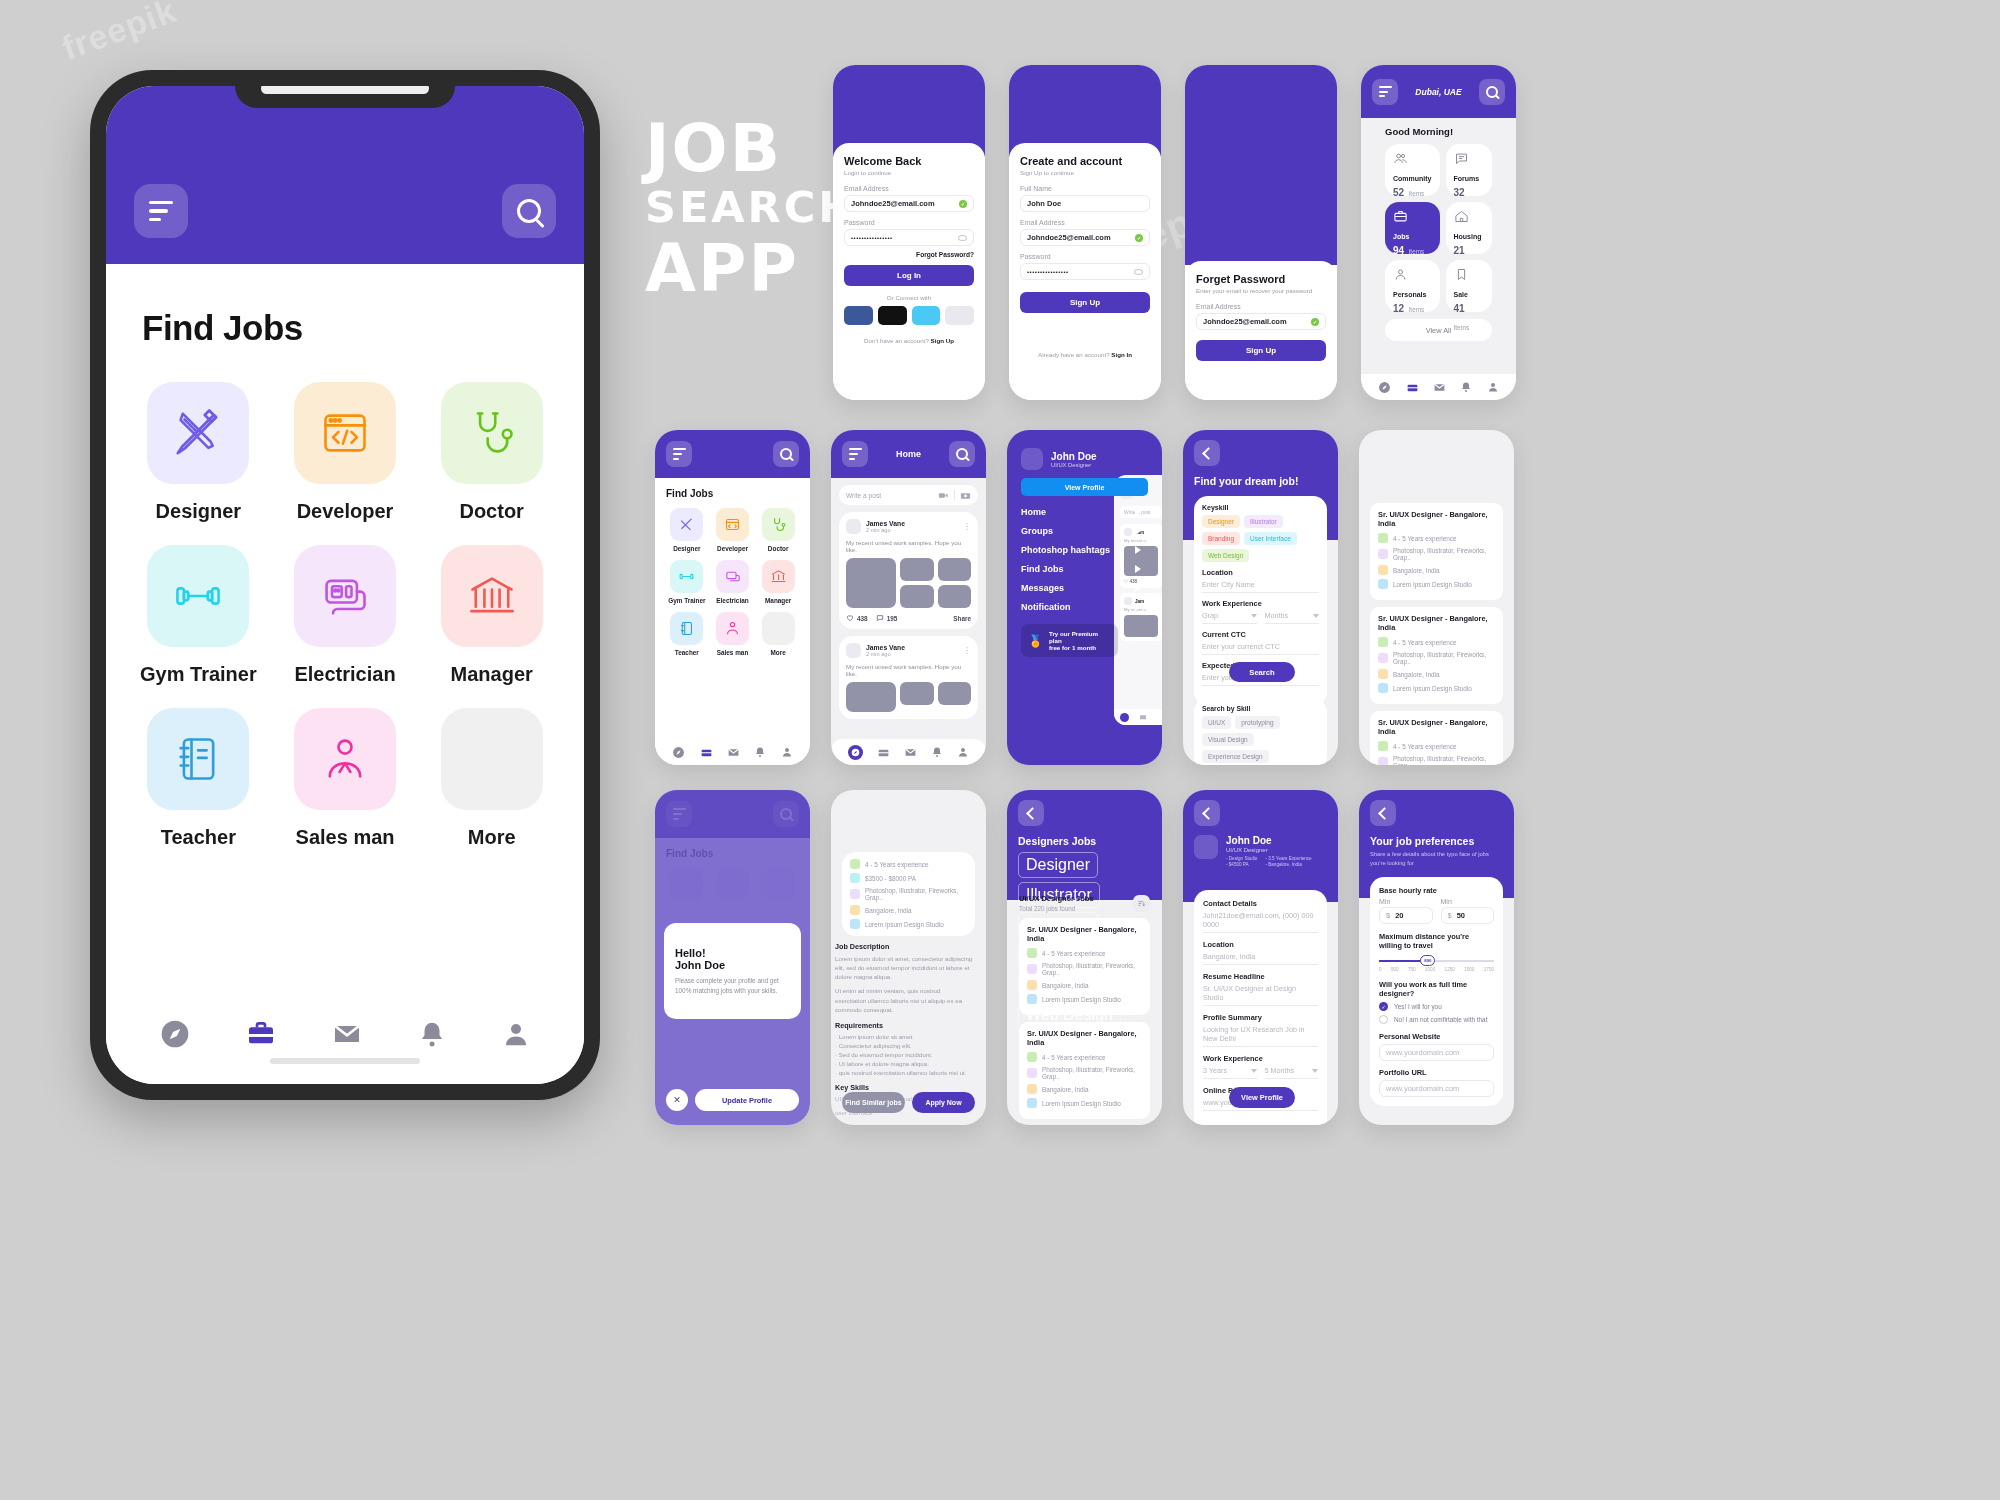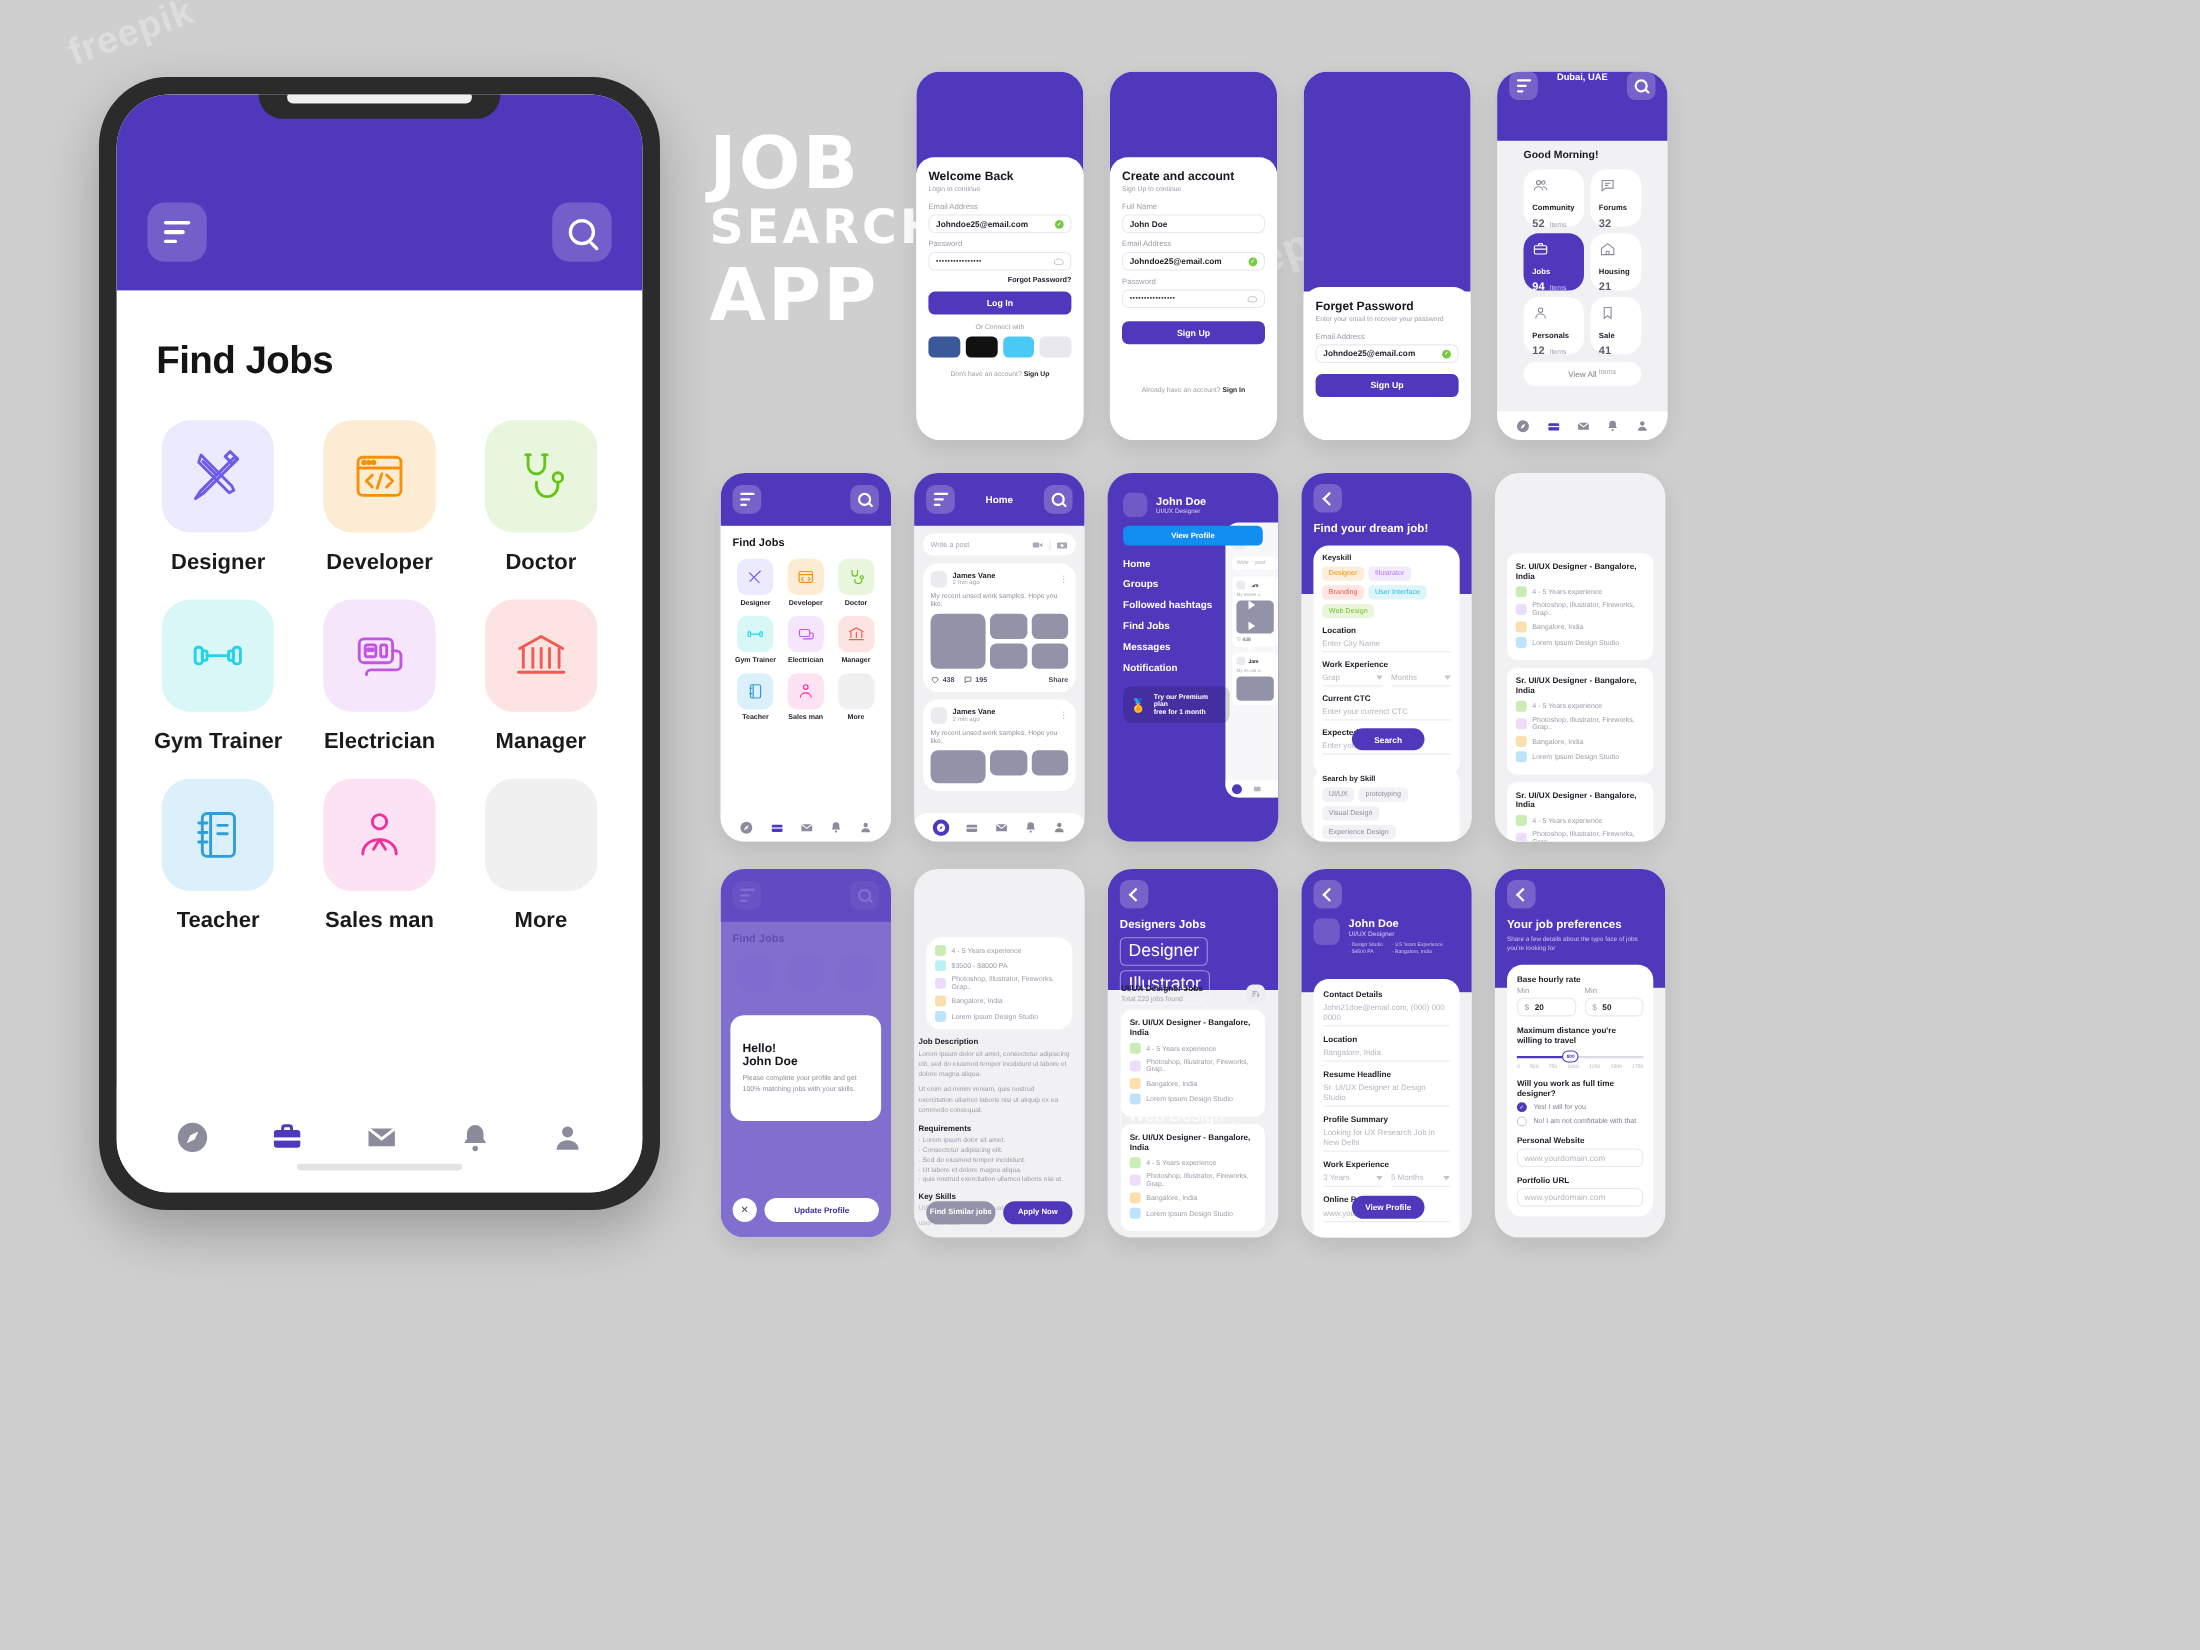--- a/index.html
+++ b/index.html
@@ -363,21 +363,21 @@
     <div class="lbl-s" style="margin-top:9px;">Email Address</div>
     <div class="inp" style="margin-top:3px;">
       <span>Johndoe25@email.com</span>
       <span class="greenchk">✓</span>
     </div>
     <div class="pbtn" style="margin-top:10px;">Sign Up</div>
   </div>
 </div>
 
 <div class="screen" style="left:1361px;top:65px;width:155px;height:335px;">
-  <div class="sbar" style="height:63px;display:flex;padding:0 11px;gap:8px;">
+  <div class="sbar" style="height:53px;display:flex;align-items:center;padding:0 11px;gap:8px;font-style:italic;">
     <div class="mini-sq">
         <div class="mini-hamb">
           <i></i>
           <i></i>
           <i></i>
         </div>
       </div>
     <div style="flex:1;text-align:center;color:#fff;font-size:8.5px;font-weight:700;">Dubai, UAE</div>
     <div class="mini-sq">
         <div class="mini-mag"></div>
@@ -736,21 +736,21 @@
 
     <div style="display:flex;align-items:center;justify-content:space-between;margin-top:11px;padding-right:7px;">
       <span style="font-size:9px;font-weight:700;color:#fff;">Home</span>
         <span class="arrow-r"></span>
       </div>
     <div style="display:flex;align-items:center;justify-content:space-between;margin-top:9px;padding-right:7px;">
       <span style="font-size:9px;font-weight:700;color:#fff;">Groups</span>
         <span class="arrow-r"></span>
       </div>
     <div style="display:flex;align-items:center;justify-content:space-between;margin-top:9px;padding-right:7px;">
-      <span style="font-size:9px;font-weight:700;color:#fff;">Followed hashtags</span>
+      <span style="font-size:9px;font-weight:700;color:#fff;">Photoshop hashtags</span>
         <span class="arrow-r"></span>
       </div>
     <div style="display:flex;align-items:center;justify-content:space-between;margin-top:9px;padding-right:7px;">
       <span style="font-size:9px;font-weight:700;color:#fff;">Find Jobs</span>
         <span class="arrow-r"></span>
       </div>
     <div style="display:flex;align-items:center;justify-content:space-between;margin-top:9px;padding-right:7px;">
       <span style="font-size:9px;font-weight:700;color:#fff;">Messages</span>
         <span class="arrow-r"></span>
       </div>

